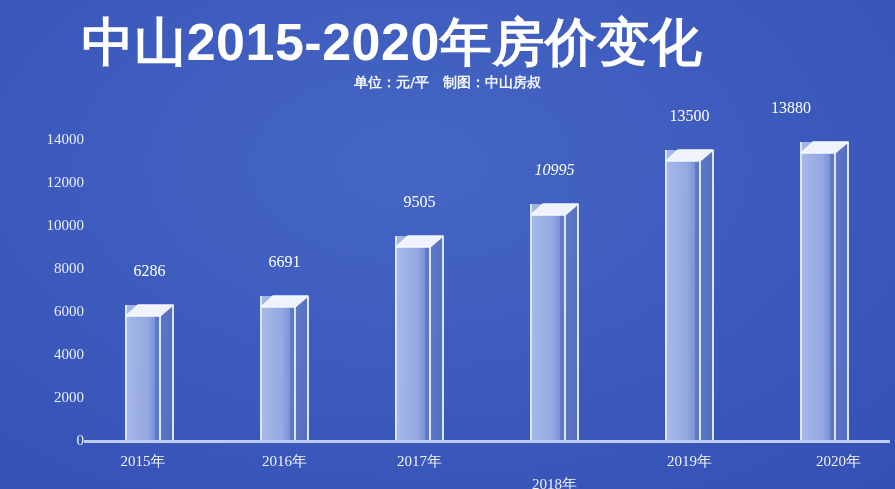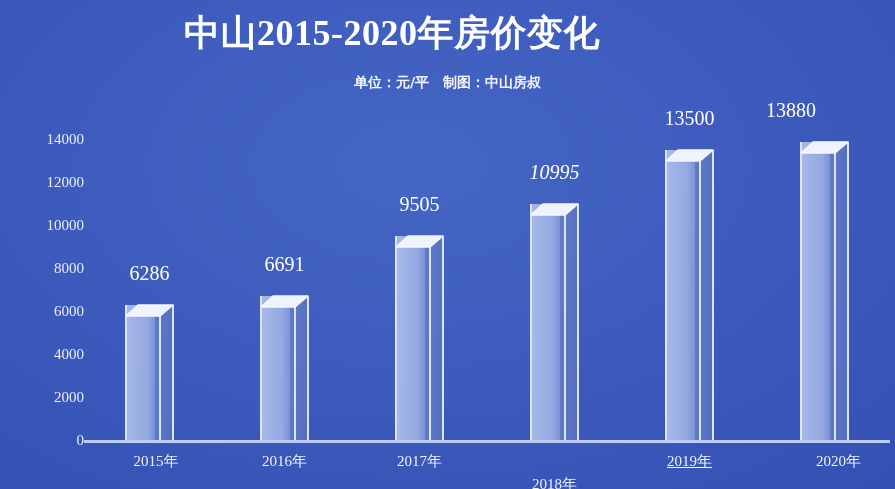--- a/index.html
+++ b/index.html
@@ -19,22 +19,22 @@
     -webkit-font-smoothing: antialiased;
   }
 
   
   #chart-title {
     position: absolute;
     top: 14px;
     left: 0;
     width: 784px;
     text-align: center;
-    font-family: Liberation Serif, serif;
-    font-size: 36px;
+    font-family: Liberation Sans, sans-serif;
+    font-size: 52px;
     font-weight: 700;
     letter-spacing: 0.5px;
     color: #ffffff;
     line-height: 1.08;
     white-space: nowrap;
   }
   #chart-subtitle {
     position: absolute;
     top: 74px;
     left: 0;
@@ -126,21 +126,21 @@
     left: 0;
     width: 100%;
   }
   .bar-top svg { display: block; }
 
   .bar-label {
     position: absolute;
     width: 130px;
     text-align: center;
     font-family: "Liberation Serif", "DejaVu Serif", serif;
-    font-size: 20px;
+    font-size: 16px;
     color: #ffffff;
     white-space: nowrap;
   }
 </style>
 </head>
 <body>
 
 <div id="screen">
 
   <div id="chart-title">中山2015-2020年房价变化</div>
@@ -214,25 +214,25 @@
           <div class="bar-midedge" style="left: 34px; height: 298.42px;"></div>
           <div class="bar-top" style="bottom: 285.42px;">
             <svg width="49" height="26" viewBox="0 0 49 26">
               <polygon points="1,24 13,13 48,13 35,24" fill="#e6edfc" stroke="#f2f6ff" stroke-width="1.6" stroke-linejoin="round"></polygon>
               <polygon points="1,24 13,13 48,13 35,24" fill="rgba(255,255,255,0.35)"></polygon>
             </svg>
           </div>
         </div>
       </div>
     <div id="x-axis-labels">
-        <div class="x-tick" style="left: 96px;">2015年</div>
+        <div class="x-tick" style="left: 83px;">2015年</div>
         <div class="x-tick" style="left: 224.5px;">2016年</div>
         <div class="x-tick" style="left: 359.5px;">2017年</div>
         <div class="x-tick" style="left: 494.5px; margin-top: 23px;">2018年</div>
-        <div class="x-tick" style="left: 629.5px; text-decoration: underline;">2019年</div>
+        <div class="x-tick" style="left: 629.5px;">2019年</div>
         <div class="x-tick" style="left: 741px; text-align: right;">2020年</div>
       </div>
     <div id="value-labels-layer">
         <div class="bar-label" style="left: 84.5px; top: 261.851px;">6286</div>
         <div class="bar-label" style="left: 219.5px; top: 253.143px;">6691</div>
         <div class="bar-label" style="left: 354.5px; top: 192.643px; text-align: center;">9505</div>
         <div class="bar-label" style="left: 489.5px; top: 160.607px; font-style: italic;">10995</div>
         <div class="bar-label" style="left: 624.5px; top: 106.75px;">13500</div>
         <div class="bar-label" style="left: 726px; top: 98.58px;">13880</div>
       </div>

